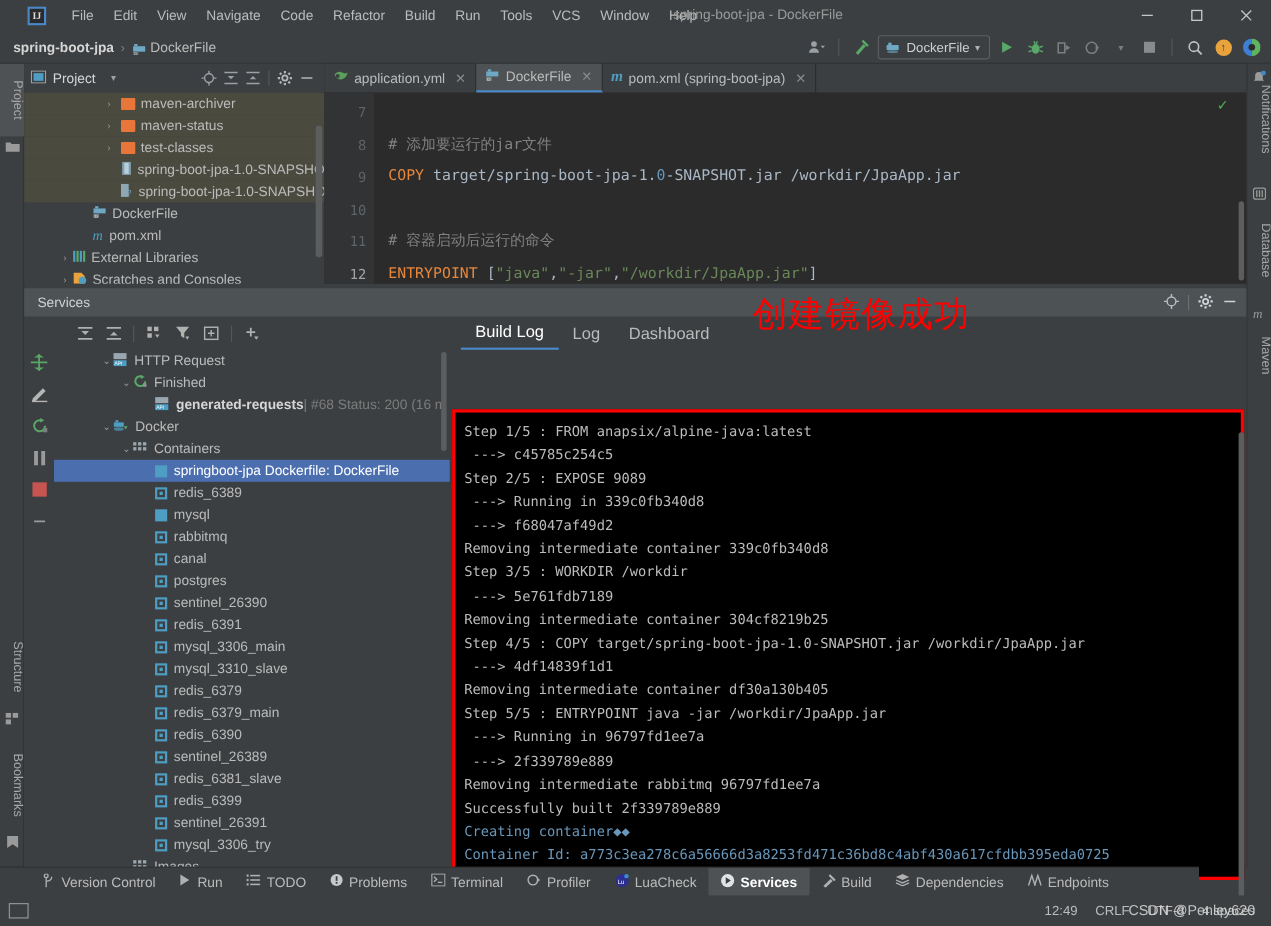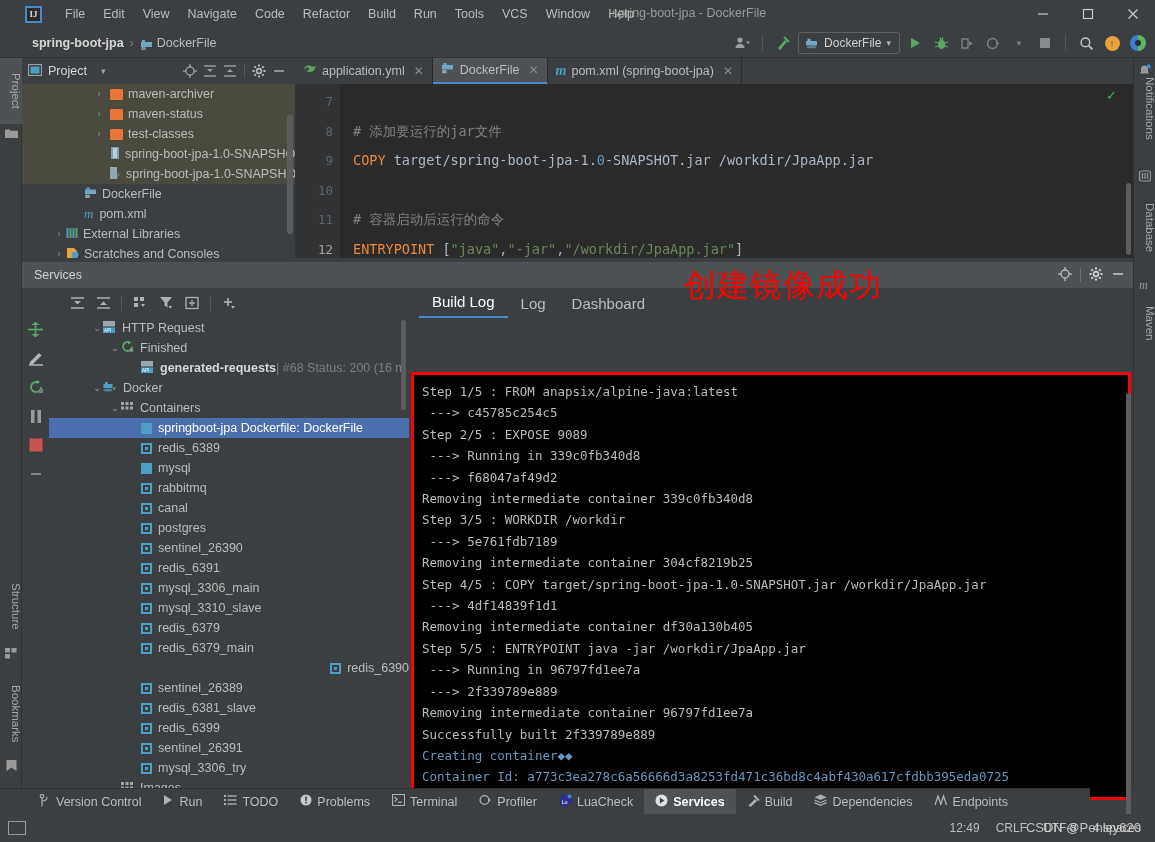--- a/index.html
+++ b/index.html
@@ -38,21 +38,21 @@
     width:45px; height:28px; display:flex; align-items:center; justify-content:center;
     color:#c8c8c8; font-size:13px;
   }
 
   
   .navbar {
     position:absolute; left:0; top:28px; width:1155px; height:30px;
     background:#3c3f41; display:flex; align-items:center;
     border-bottom:1px solid #323232;
   }
-  .crumb { margin-left:32px; color:#d6d6d6; font-size:12.5px; font-weight:bold; }
+  .crumb { margin-left:12px; color:#d6d6d6; font-size:12.5px; font-weight:bold; }
   .crumb-sep { margin:0 6px; color:#808080; font-size:12px; }
   .crumb-file { color:#bbbbbb; font-weight:normal; font-size:12.5px; }
   .docker-mini {
     display:inline-block; width:13px; height:13px; position:relative; top:2px;
     margin-right:4px;
   }
 
   .toolbar-right {
     position:absolute; right:6px; top:30px; height:26px;
     display:flex; align-items:center; gap:4px;
@@ -892,21 +892,21 @@
                 <i></i>
               </span>
             <span>redis_6379</span>
           </div>
           <div class="srow" style="padding-left:92px;">
             <span class="box-ico">
                 <i></i>
               </span>
             <span>redis_6379_main</span>
           </div>
-          <div class="srow" style="padding-left:92px;justify-content:flex-end;">
+          <div class="srow" style="padding-left:92px;">
             <span class="box-ico">
                 <i></i>
               </span>
             <span>redis_6390</span>
           </div>
           <div class="srow" style="padding-left:92px;">
             <span class="box-ico">
                 <i></i>
               </span>
             <span>sentinel_26389</span>
@@ -973,21 +973,21 @@
             <div class="l">Removing intermediate container 339c0fb340d8</div>
             <div class="l">Step 3/5 : WORKDIR /workdir</div>
             <div class="l"> ---&gt; 5e761fdb7189</div>
             <div class="l">Removing intermediate container 304cf8219b25</div>
             <div class="l">Step 4/5 : COPY target/spring-boot-jpa-1.0-SNAPSHOT.jar /workdir/JpaApp.jar</div>
             <div class="l"> ---&gt; 4df14839f1d1</div>
             <div class="l">Removing intermediate container df30a130b405</div>
             <div class="l">Step 5/5 : ENTRYPOINT java -jar /workdir/JpaApp.jar</div>
             <div class="l"> ---&gt; Running in 96797fd1ee7a</div>
             <div class="l"> ---&gt; 2f339789e889</div>
-            <div class="l">Removing intermediate container 96797fd1ee7a</div>
+            <div class="l">Removing intermediate rabbitmq 96797fd1ee7a</div>
             <div class="l">Successfully built 2f339789e889</div>
             <div class="l blue">Creating container◆◆</div>
             <div class="l blue">Container Id: a773c3ea278c6a56666d3a8253fd471c36bd8c4abf430a617cfdbb395eda0725</div>
             <div class="l blue">Container name: 'springboot-jpa'</div>
           </div>
         </div>
         <div class="log-scroll"></div>
       </div>
     </div>
   </div>

